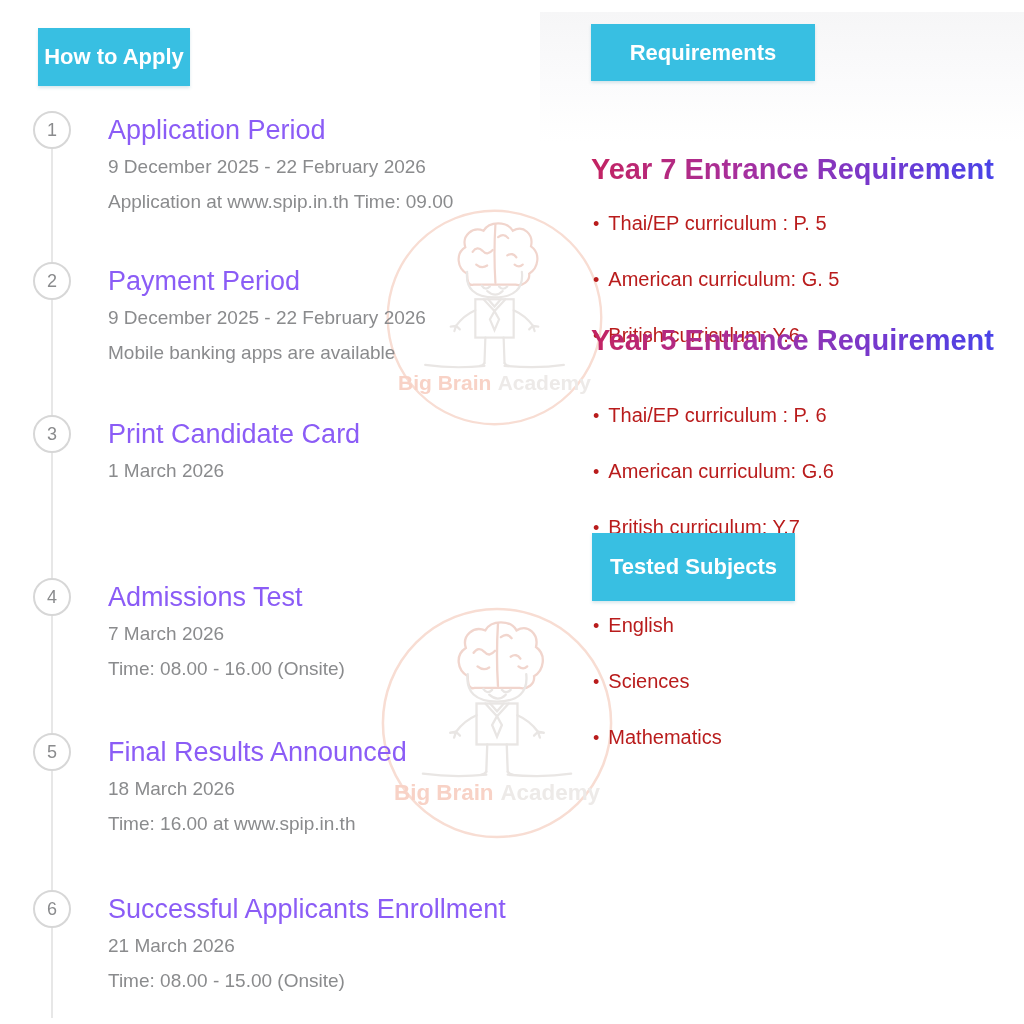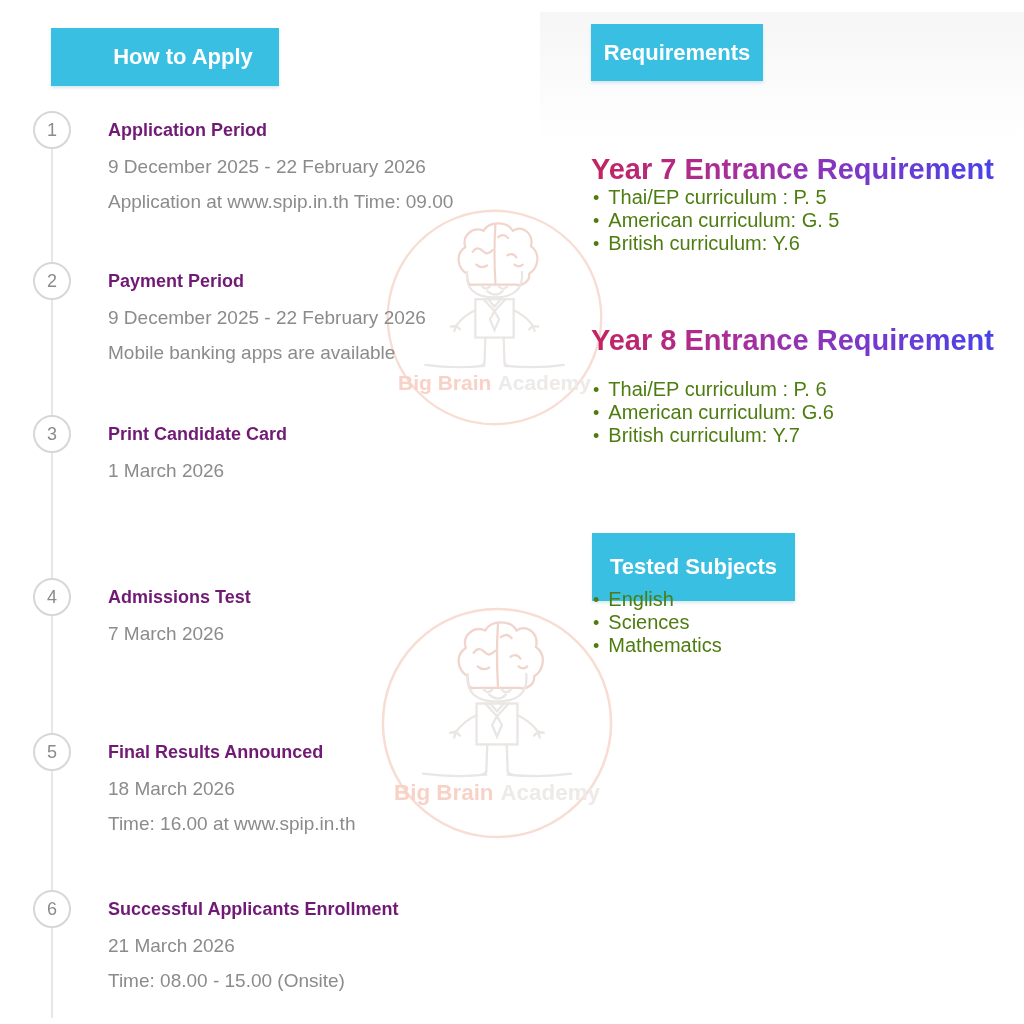--- a/index.html
+++ b/index.html
@@ -23,49 +23,49 @@
   }
   .step{position:absolute;left:0;width:575px;z-index:3;}
   .step-circle{
     position:absolute;left:33px;top:0;width:38px;height:38px;border-radius:50%;
     background:#ffffff;border:2px solid #d7d7d7;box-sizing:border-box;
     display:flex;align-items:center;justify-content:center;
     font-size:18px;color:#8a8b8d;
   }
   .step-body{margin-left:108px;}
   .step-title{
-    font-size:18px;font-weight:700;color:#701a75;line-height:38px;
+    font-size:27px;font-weight:400;color:#8b5cf6;line-height:38px;
   }
   .step-sub{font-size:19px;color:#8a8b8d;line-height:35px;}
   
   .cyan-box{
     position:absolute;background:#38bfe2;color:#ffffff;
     display:flex;align-items:center;justify-content:center;
     font-size:22px;font-weight:700;z-index:3;
     box-shadow:0 2px 3px rgba(40,120,150,0.18);
   }
-  #howto-box{left:51px;top:28px;width:192px;height:58px;padding-left:36px;}
-  #req-box{left:591px;top:24px;width:172px;height:57px;}
+  #howto-box{left:38px;top:28px;width:152px;height:58px;}
+  #req-box{left:591px;top:24px;width:224px;height:57px;}
   #tested-box{left:592px;top:533px;width:203px;height:68px;}
   
   .grad-heading{
     position:absolute;left:591px;z-index:3;
     font-size:29px;font-weight:700;line-height:36px;white-space:nowrap;
     color:#8a35b8;
     background:linear-gradient(90deg,#c32361 0%,#a62f9e 38%,#7439cf 72%,#4843e8 100%);
     -webkit-background-clip:text;background-clip:text;
     -webkit-text-fill-color:transparent;color:transparent;
   }
   #h-year7{top:106px;margin-top:45px;}
   #h-year8{top:322px;}
   .bullet-block{position:absolute;left:593px;z-index:3;}
   #y7-bullets{top:186px;}
   #y8-bullets{top:378px;}
   #tested-bullets{top:588px;}
-  .bullet-line{font-size:20px;color:#4d7c0f;line-height:22px;white-space:nowrap;}
+  .bullet-line{font-size:20px;color:#b91c1c;line-height:35px;white-space:nowrap;margin-top:20px;}
   .b-dot{margin-right:9px;font-size:18px;}
 </style>
 </head>
 <body>
 
 <div class="top-shade"></div>
 
 <svg class="watermark" style="left:385px;top:208px;width:219px;height:219px;" viewBox="0 0 240 240">
   <g fill="none" stroke-linecap="round">
     <circle cx="120" cy="120" r="117" stroke="#f8ddd3" stroke-width="2.6"></circle>
@@ -179,20 +179,21 @@
 </div>
 
 <div class="step" style="top:578px;">
   <div class="step-circle">
       <span>4</span>
     </div>
   <div class="step-body">
     <div class="step-title">Admissions Test</div>
     <div class="step-sub">
       <div>7 March 2026</div>
+      <div>Time: 08.00 - 16.00 (Onsite)</div>
     </div>
   </div>
 </div>
 
 <div class="step" style="top:733px;">
   <div class="step-circle">
       <span>5</span>
     </div>
   <div class="step-body">
     <div class="step-title">Final Results Announced</div>
@@ -221,21 +222,21 @@
 </div>
 
 <div class="grad-heading" id="h-year7">Year 7 Entrance Requirement</div>
 
 <div class="bullet-block" id="y7-bullets">
   <div class="bullet-line"><span class="b-dot">•</span><span>Thai/EP curriculum : P. 5</span></div>
   <div class="bullet-line"><span class="b-dot">•</span><span>American curriculum: G. 5</span></div>
   <div class="bullet-line"><span class="b-dot">•</span><span>British curriculum: Y.6</span></div>
 </div>
 
-<div class="grad-heading" id="h-year8">Year 8 Entrance Requirement</div>
+<div class="grad-heading" id="h-year8">Year 5 Entrance Requirement</div>
 
 <div class="bullet-block" id="y8-bullets">
   <div class="bullet-line"><span class="b-dot">•</span><span>Thai/EP curriculum : P. 6</span></div>
   <div class="bullet-line"><span class="b-dot">•</span><span>American curriculum: G.6</span></div>
   <div class="bullet-line"><span class="b-dot">•</span><span>British curriculum: Y.7</span></div>
 </div>
 
 <div class="cyan-box" id="tested-box">
   <span>Tested Subjects</span>
 </div>

